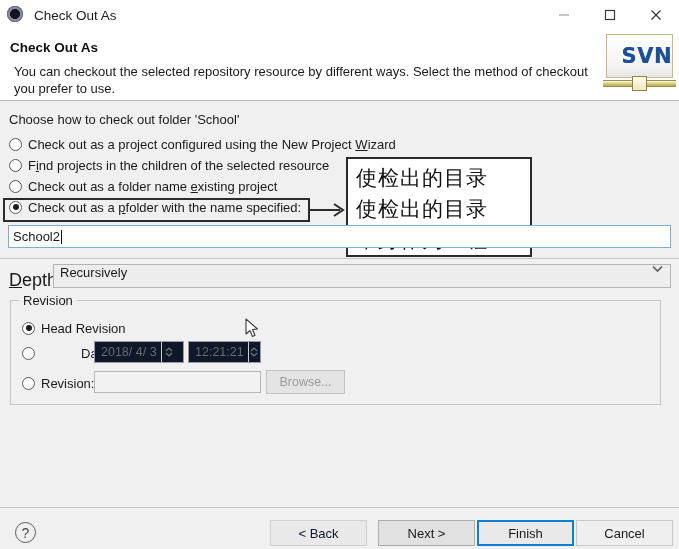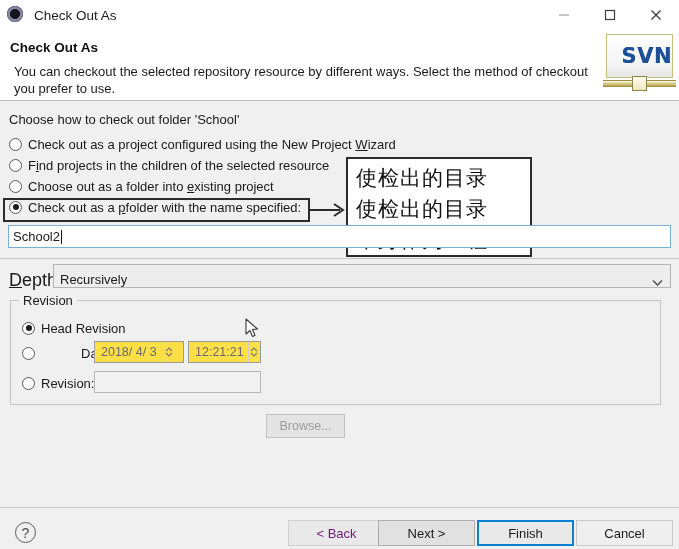--- a/index.html
+++ b/index.html
@@ -250,21 +250,21 @@
     font-size: 18px;
   }
   .depth-combo {
     position: absolute;
     left: 53px; top: 163px;
     width: 618px; height: 24px;
     background: #ededed;
     border: 1px solid #b4b4b4;
     box-sizing: border-box;
     display: flex;
-    align-items: flex-end;
+    align-items: flex-start;
   }
   .depth-value {
     padding-left: 6px;
     font-size: 13px;
     flex: 1 1 auto;
   }
   .combo-arrow {
     width: 26px;
     display: flex;
     align-items: center;
@@ -295,21 +295,21 @@
     align-items: center;
     font-size: 13px;
     height: 20px;
   }
   .rev-row.v0 { top: 217px; }
   .rev-row.v1 { top: 242px; gap: 40px; }
   .rev-row.v2 { top: 272px; text-align: right; }
 
   .spin {
     height: 22px;
-    background: #fde047;
+    background: #0f172a;
     border: 1px solid #9b9b9b;
     box-sizing: border-box;
     display: flex;
     align-items: center;
     color: #6a6a6a;
     font-size: 12.5px;
   }
   .spin .val { padding: 0 4px 0 6px; white-space: pre; }
   .spin-btns {
     width: 14px; height: 20px;
@@ -337,21 +337,20 @@
     left: 266px; top: 269px;
     width: 79px; height: 24px;
     background: #e4e4e4;
     border: 1px solid #c2c2c2;
     box-sizing: border-box;
     display: flex;
     align-items: center;
     justify-content: center;
     font-size: 12.5px;
     color: #9a9a9a;
-    margin-top: 44px;
   }
 
   
   .footer-sep {
     position: absolute;
     left: 0; top: 507px;
     width: 679px; height: 1px;
     background: #c6c6c6;
   }
   .footer {
@@ -379,21 +378,21 @@
     width: 97px; height: 26px;
     background: #e1e1e1;
     border: 1px solid #adadad;
     box-sizing: border-box;
     display: flex;
     align-items: center;
     justify-content: center;
     font-size: 13px;
     color: #1a1a1a;
   }
-  .btn.back { left: 288px; color: #701a75; background: #e9e9e9; border-color: #cfcfcf; }
+  .btn.back { left: 270px; color: #0f172a; background: #e9e9e9; border-color: #cfcfcf; }
   .btn.next { left: 378px; }
   .btn.finish {
     left: 477px;
     background: #e9e9e9;
     border: 2px solid #0a7fd4;
   }
   .btn.cancel { left: 576px; background: #efefef; border-color: #c9c9c9; }
 
   
   .cursor {
@@ -452,21 +451,21 @@
     <span><span>Check out as a project configured using the New Project </span><span class="mn">W</span><span>izard</span></span>
   </div>
 
   <div class="radio-row r1">
     <span class="radio"></span>
     <span><span>F</span><span class="mn">i</span><span>nd projects in the children of the selected resource</span></span>
   </div>
 
   <div class="radio-row r2">
     <span class="radio"></span>
-    <span><span>Choose out as a folder into </span><span class="mn">e</span><span>xisting project</span></span>
+    <span><span>Check out as a folder name </span><span class="mn">e</span><span>xisting project</span></span>
   </div>
 
   <div class="radio-row r3">
     <span class="radio checked"></span>
     <span><span>Check out as a </span><span class="mn">p</span><span>folder with the name specified:</span></span>
   </div>
 
   <div class="annot-rect"></div>
 
   <svg class="annot-arrow" viewBox="0 0 38 18">

